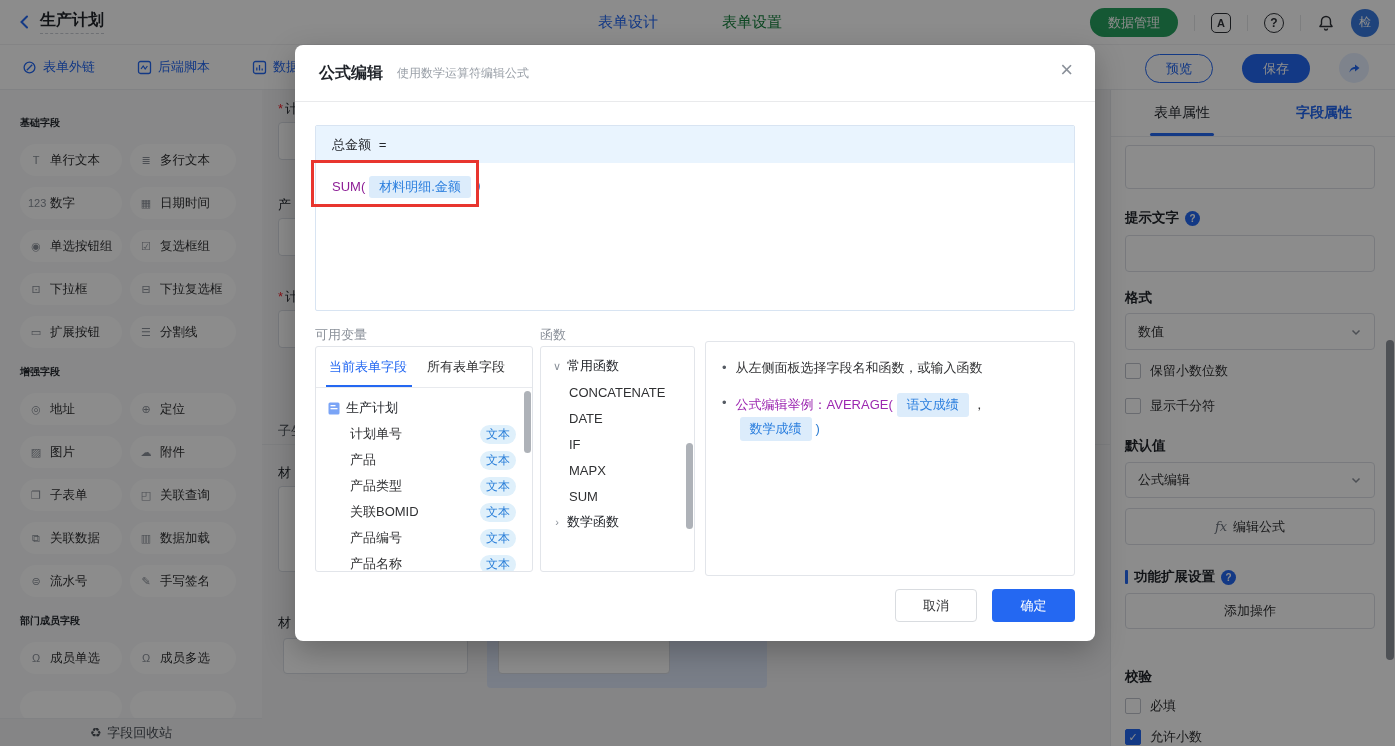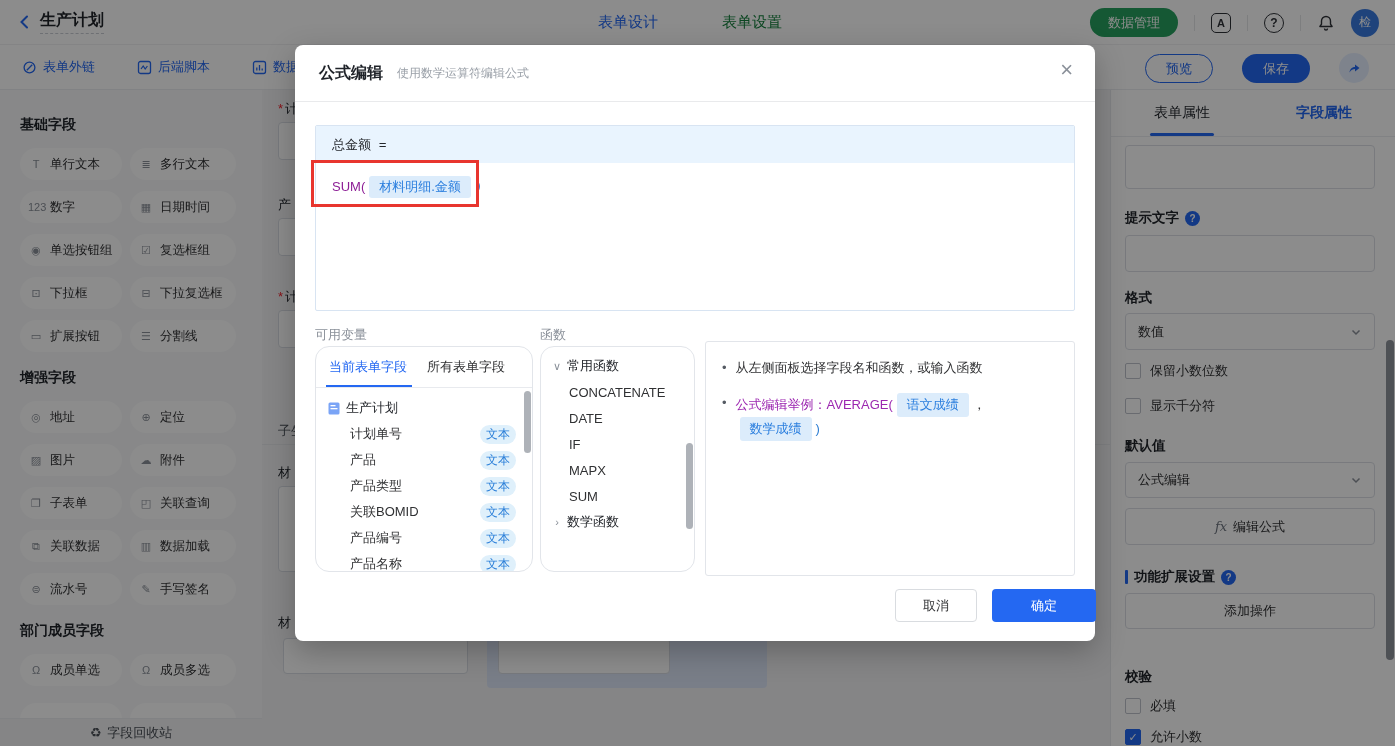--- a/index.html
+++ b/index.html
@@ -22,21 +22,21 @@
 
 .subbar{position:absolute;left:0;top:45px;width:1395px;height:45px;background:#fff;border-bottom:1px solid #ebedf0;display:flex;align-items:center;z-index:9}
 .sub-links{display:flex;align-items:center;gap:42px;padding-left:22px}
 .sub-link{display:flex;align-items:center;gap:6px;color:#2468f2;font-size:13px;cursor:pointer}
 .sub-actions{position:absolute;right:26px;top:8px;display:flex;align-items:flex-end;gap:29px}
 .btn-preview{width:68px;height:29px;border-radius:15px;border:1px solid #2468f2;color:#2468f2;background:#fff;display:flex;align-items:center;justify-content:center}
 .btn-save{width:68px;height:29px;border-radius:15px;background:#2468f2;color:#fff;display:flex;align-items:center;justify-content:center}
 .btn-share{width:30px;height:30px;border-radius:50%;background:#e6efff;display:flex;align-items:center;justify-content:center}
 
 .sidebar{position:absolute;left:0;top:90px;width:262px;height:656px;background:#f7f8fa;overflow:hidden;padding:26px 20px 0;z-index:5}
-.sb-title{font-size:14px;font-weight:700;color:#1f2329;margin-bottom:14px}
+.sb-title{font-size:10px;font-weight:700;color:#1f2329;margin-bottom:14px}
 .sb-grid{display:grid;grid-template-columns:102px 106px;column-gap:8px;row-gap:11px;margin-bottom:17px}
 .fld-btn{height:32px;background:#fff;border-radius:16px;display:flex;align-items:center;padding:0 8px;gap:6px;cursor:pointer}
 .fld-ic{width:16px;text-align:center;color:#8a9099;font-size:11px;flex:none}
 .fld-lb{font-size:12.5px;color:#303133;white-space:nowrap}
 .sb-footer{position:absolute;left:0;bottom:0;width:262px;height:28px;background:#f2f3f4;border-top:1px solid #ebedf0;display:flex;align-items:center;justify-content:center;gap:6px;color:#4a4f57;z-index:6}
 
 .canvas{position:absolute;left:262px;top:90px;width:848px;height:656px;background:#f2f3f5;z-index:1}
 .c-label{position:absolute;font-size:13px;color:#1f2329;white-space:nowrap}
 .req{color:#f5222d;margin-right:2px}
 .c-input{position:absolute;background:#fff;border:1px solid #d9dce3;border-radius:4px}
@@ -68,21 +68,21 @@
 .m-sub{font-size:12px;color:#9aa0a8;margin-left:14px}
 .m-close{position:absolute;right:22px;top:14px;font-size:22px;color:#8a9099;cursor:pointer;line-height:1}
 .f-box{position:absolute;left:20px;top:80px;width:760px;height:186px;border:1px solid #d8e4f2;border-radius:2px;overflow:hidden}
 .f-head{height:37px;background:#e9f4fe;display:flex;align-items:center;padding:0 16px;font-size:13px;color:#23262b;font-family:Liberation Mono, monospace}
 .f-body{padding:13px 16px;background:#fff}
 .f-func{font-family:Liberation Sans, sans-serif;font-size:13px;color:#8d1f96}
 .f-close{font-family:"DejaVu Sans Mono",monospace;font-size:13px;color:#2d7dd2}
 .chip{display:inline-block;background:#dcecfb;color:#2a7ede;padding:2px 10px;border-radius:3px;font-size:13px;margin:0 4px;cursor:pointer}
 .red-rect{position:absolute;left:16px;top:115px;width:168px;height:47px;border:3px solid #e8352e;z-index:5;pointer-events:none}
 .m-col-label{position:absolute;top:281px;font-size:13px;color:#8a9099}
-.m-listbox{position:absolute;top:301px;height:226px;border:1px solid #e2e5ea;border-radius:14px;background:#fff;overflow:hidden}
+.m-listbox{position:absolute;top:301px;height:226px;border:1px solid #e2e5ea;border-radius:3px;background:#fff;overflow:hidden}
 .v-tabs{position:relative;height:41px;border-bottom:1px solid #e8eaee;display:flex;align-items:center;gap:20px;padding:0 13px;font-size:13px}
 .v-tab.active{color:#2468f2}
 .v-underline{position:absolute;left:10px;bottom:0;width:86px;height:2px;background:#2468f2}
 .v-list{padding:7px 6px 0 8px}
 .v-root{height:26px;display:flex;align-items:center;gap:6px;font-size:13px;color:#23262b;padding-left:4px}
 .var-row{height:26px;display:flex;align-items:center;justify-content:space-between;padding:0 10px 0 26px;cursor:pointer}
 .var-name{font-size:13px;color:#303133}
 .badge{width:36px;height:19px;background:#dff0fb;color:#2b7fd9;border-radius:10px;font-size:12px;display:flex;align-items:center;justify-content:center}
 .thumb{position:absolute;background:#aeb2b8;border-radius:4px;width:7px}
 .fn-search{height:41px;border-bottom:1px solid #e8eaee;display:flex;align-items:center;gap:7px;padding:0 10px}
@@ -92,21 +92,21 @@
 .fn-group{height:26px;display:flex;align-items:center;gap:4px;font-size:13px;color:#23262b;padding-left:6px;cursor:pointer}
 .fn-chev{width:12px;color:#8a9099;font-size:11px;text-align:center}
 .fn-item{height:26px;display:flex;align-items:center;padding-left:24px;font-size:13px;color:#303133;cursor:pointer}
 .tips-box{position:absolute;left:410px;top:296px;width:370px;height:235px;border:1px solid #e2e5ea;border-radius:3px;padding:16px;background:#fff}
 .tip-line{display:flex;align-items:flex-start;gap:9px;margin-bottom:15px;font-size:13px;color:#303133;line-height:20px}
 .tip-dot{color:#555b63}
 .tip-func{color:#9c27b0}
 .tip-close{color:#2d7dd2}
 .m-btn{position:absolute;top:544px;height:33px;border-radius:4px;display:flex;align-items:center;justify-content:center;font-size:13px;cursor:pointer}
 .m-cancel{left:600px;width:82px;border:1px solid #d9dce0;background:#fff;color:#303133}
-.m-ok{left:697px;width:104px;background:#2468f2;color:#fff}
+.m-ok{left:697px;width:83px;background:#2468f2;color:#fff}
 svg{display:block}
 </style>
 </head>
 <body>
 
 <div id="app">
 
   <div class="topbar">
     <div class="tb-left">
       <span>

